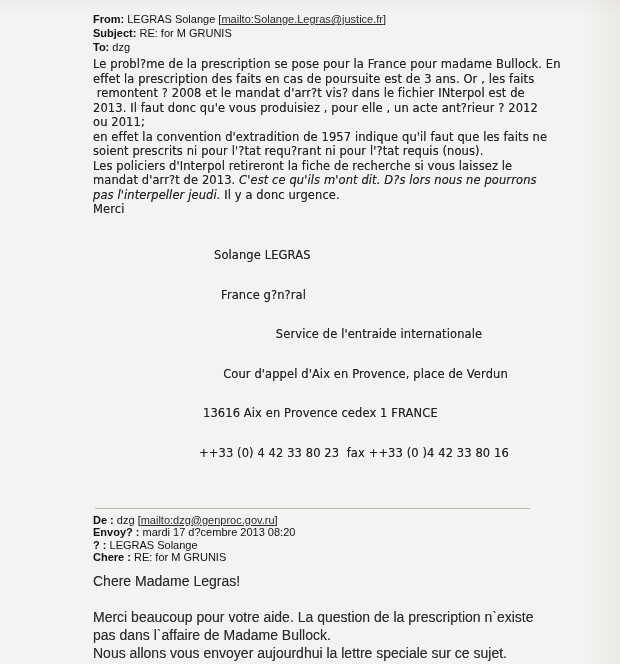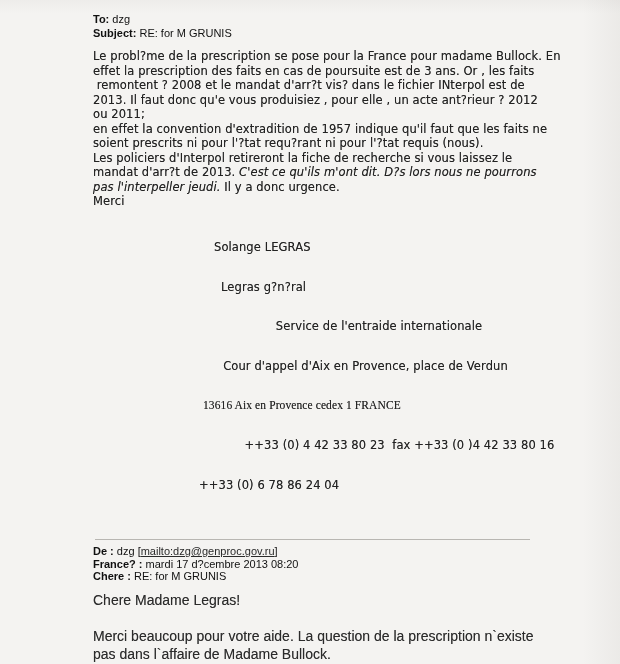--- a/index.html
+++ b/index.html
@@ -19,21 +19,21 @@
     left:93px; top:12px; right:20px;
   }
   
   .hdr{ font-size:11px; color:#111; }
   .hdr1 .hdr-row{ line-height:14px; white-space:pre; }
   .hdr2 .hdr-row{ line-height:12.5px; white-space:pre; }
   .hdr .b{ font-weight:bold; }
   .maillink{ color:#2a2a2a; text-decoration:underline; cursor:pointer; }
   
   .body1{
-    margin-top:9px;
+    margin-top:3px;
     font-family:"DejaVu Sans", sans-serif;
     font-size:11.5px;
     line-height:14.5px;
     letter-spacing:0.1px;
     white-space:pre;
     color:#222;
     text-shadow:0 0 0.4px rgba(40,40,40,0.55);
   }
   .body1 .ital{ font-style:italic; }
   
@@ -45,22 +45,22 @@
     letter-spacing:0.1px;
     white-space:pre;
     color:#222;
     text-shadow:0 0 0.4px rgba(40,40,40,0.55);
     margin-left:36px;
   }
   .sig-0{ padding-left:85px; }
   .sig-1{ padding-left:92px; }
   .sig-2{ padding-left:29px;text-align:center; }
   .sig-3{ padding-left:2px;text-align:center;  }
-  .sig-4{ padding-left:74px;font-family:Liberation Serif, serif; }
-  .sig-5{ padding-left:70px;text-align:center; }
+  .sig-4{ padding-left:74px; }
+  .sig-5{ padding-left:70px; }
   .sig-6{ padding-left:70px; }
   
   .divider{
     margin:21px 0 5px 2px;
     width:435px;
     border:none;
     border-top:1px solid #b8b6b2;
   }
   
   .body2{
@@ -73,53 +73,54 @@
   }
 </style>
 </head>
 <body>
 
 <div class="page">
   <div class="content">
 
     <div>
       <div class="hdr hdr1">
+        <div class="hdr-row"><span class="b">From:</span><span> LEGRAS Solange [</span><a class="maillink">mailto:Solange.Legras@justice.fr</a><span>]</span></div>
+        <div class="hdr-row"><span class="b">Subject:</span><span> RE: for M GRUNIS</span></div>
         <div class="hdr-row"><span class="b">To:</span><span> dzg</span></div>
-        <div class="hdr-row"><span class="b">Subject:</span><span> RE: for M GRUNIS</span></div>
       </div>
 
       <div class="body1"><span>Le probl?me de la prescription se pose pour la France pour madame Bullock. En
 effet la prescription des faits en cas de poursuite est de 3 ans. Or , les faits
  remontent ? 2008 et le mandat d'arr?t vis? dans le fichier INterpol est de
 2013. Il faut donc qu'e vous produisiez , pour elle , un acte ant?rieur ? 2012
 ou 2011;
 en effet la convention d'extradition de 1957 indique qu'il faut que les faits ne
 soient prescrits ni pour l'?tat requ?rant ni pour l'?tat requis (nous).
 Les policiers d'Interpol retireront la fiche de recherche si vous laissez le
 mandat d'arr?t de 2013. </span><span class="ital">C'est ce qu'ils m'ont dit. D?s lors nous ne pourrons
 pas l'interpeller jeudi.</span><span> Il y a donc urgence.
 Merci</span></div>
 
       <div class="sig">
         <div class="sig-0">Solange LEGRAS</div>
-        <div class="sig-1">Legras g?n?ral</div>
+        <div class="sig-1">France g?n?ral</div>
         <div class="sig-2">Service de l'entraide internationale</div>
         <div class="sig-3">Cour d'appel d'Aix en Provence, place de Verdun</div>
         <div class="sig-4">13616 Aix en Provence cedex 1 FRANCE</div>
         <div class="sig-5">++33 (0) 4 42 33 80 23  fax ++33 (0 )4 42 33 80 16</div>
-        <div class="sig-6">++33 (0) 6 78 86 24 04</div>
       </div>
     </div>
 
     <hr class="divider">
 
     <div>
       <div class="hdr hdr2">
         <div class="hdr-row"><span class="b">De :</span><span> dzg [</span><a class="maillink">mailto:dzg@genproc.gov.ru</a><span>]</span></div>
-        <div class="hdr-row"><span class="b">France? :</span><span> mardi 17 d?cembre 2013 08:20</span></div>
+        <div class="hdr-row"><span class="b">Envoy? :</span><span> mardi 17 d?cembre 2013 08:20</span></div>
+        <div class="hdr-row"><span class="b">? :</span><span> LEGRAS Solange</span></div>
         <div class="hdr-row"><span class="b">Chere :</span><span> RE: for M GRUNIS</span></div>
       </div>
 
       <div class="body2">Chere Madame Legras!
 
 Merci beaucoup pour votre aide. La question de la prescription n`existe
 pas dans l`affaire de Madame Bullock.
 Nous allons vous envoyer aujourdhui la lettre speciale sur ce sujet.
 La justice russe la recherche avec l`aide de l`Interpol et nous vous
 demandons d`aider a l`arreter a l`audience.

